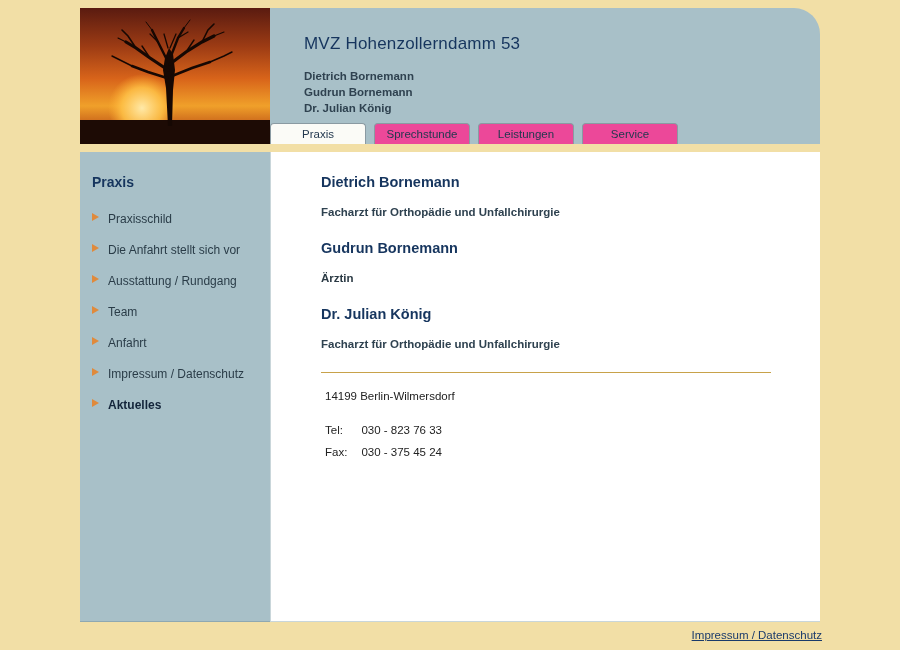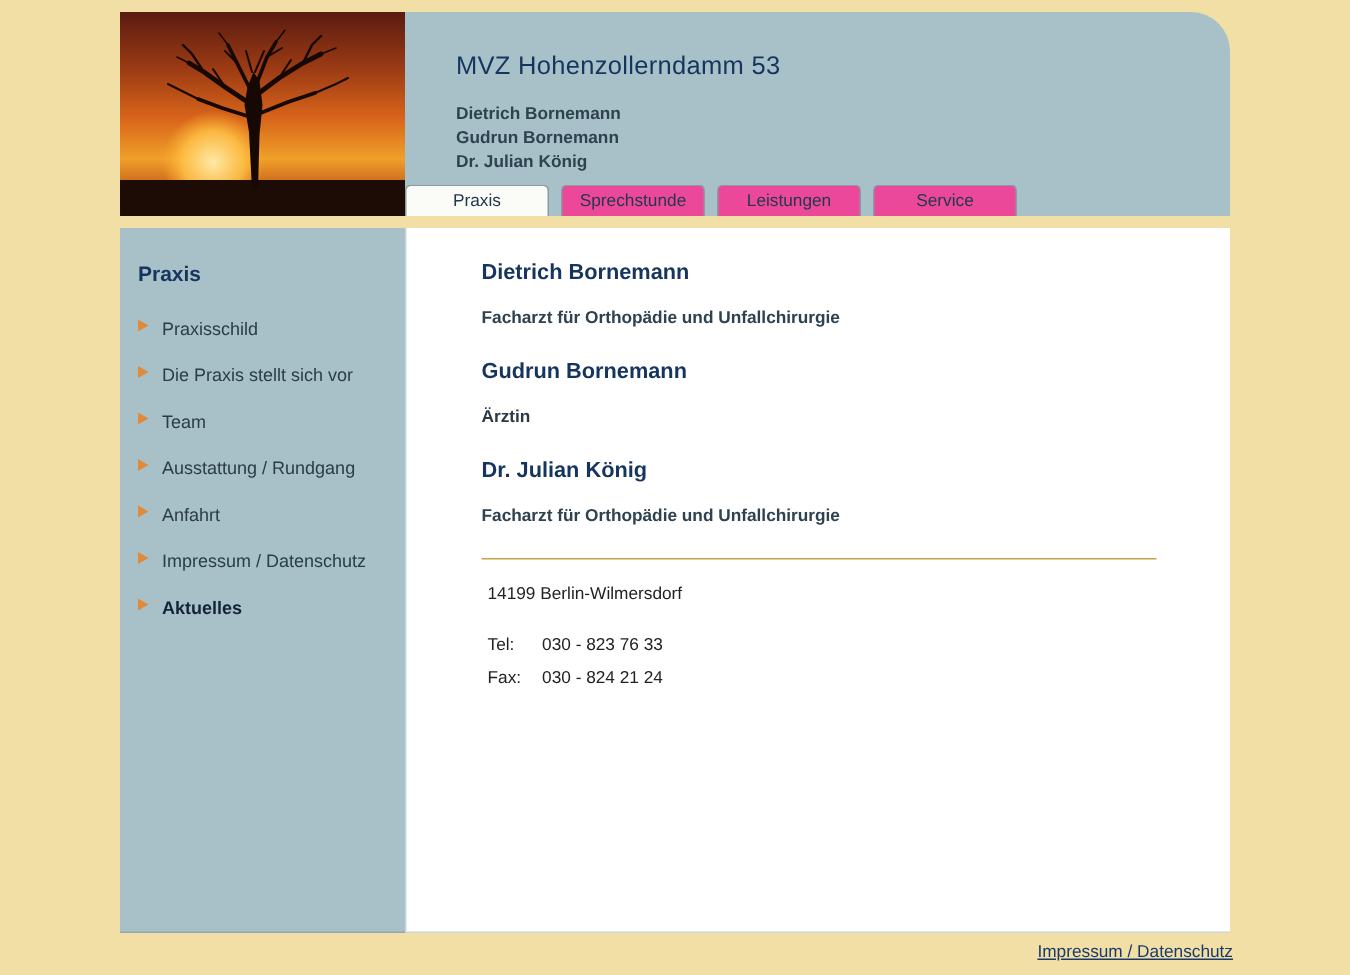--- a/index.html
+++ b/index.html
@@ -291,29 +291,29 @@
 
     <div id="sidebar">
       <h2 id="sidebar-title">Praxis</h2>
 
       <div class="nav-item">
         <span class="nav-arrow"></span>
         <span>Praxisschild</span>
       </div>
       <div class="nav-item">
         <span class="nav-arrow"></span>
-        <span>Die Praxis stellt sich vor</span>
+        <span>Die Anfahrt stellt sich vor</span>
+      </div>
+      <div class="nav-item">
+        <span class="nav-arrow"></span>
+        <span>Ausstattung / Rundgang</span>
       </div>
       <div class="nav-item">
         <span class="nav-arrow"></span>
         <span>Team</span>
-      </div>
-      <div class="nav-item">
-        <span class="nav-arrow"></span>
-        <span>Ausstattung / Rundgang</span>
       </div>
       <div class="nav-item">
         <span class="nav-arrow"></span>
         <span>Anfahrt</span>
       </div>
       <div class="nav-item">
         <span class="nav-arrow"></span>
         <span>Impressum / Datenschutz</span>
       </div>
       <div class="nav-item active">
@@ -344,21 +344,21 @@
       <div class="addr-line">14199 Berlin-Wilmersdorf</div>
 
       <table class="contact-table">
         <tbody>
           <tr>
             <td>Tel:</td>
             <td class="val">030 - 823 76 33</td>
           </tr>
           <tr>
             <td>Fax:</td>
-            <td class="val">030 - 824 21 24</td>
+            <td class="val">030 - 375 45 24</td>
           </tr>
         </tbody>
       </table>
 
     </div>
   </div>
 
   <div id="footer">
     <a id="footer-link" href="#">Impressum / Datenschutz</a>
   </div>

